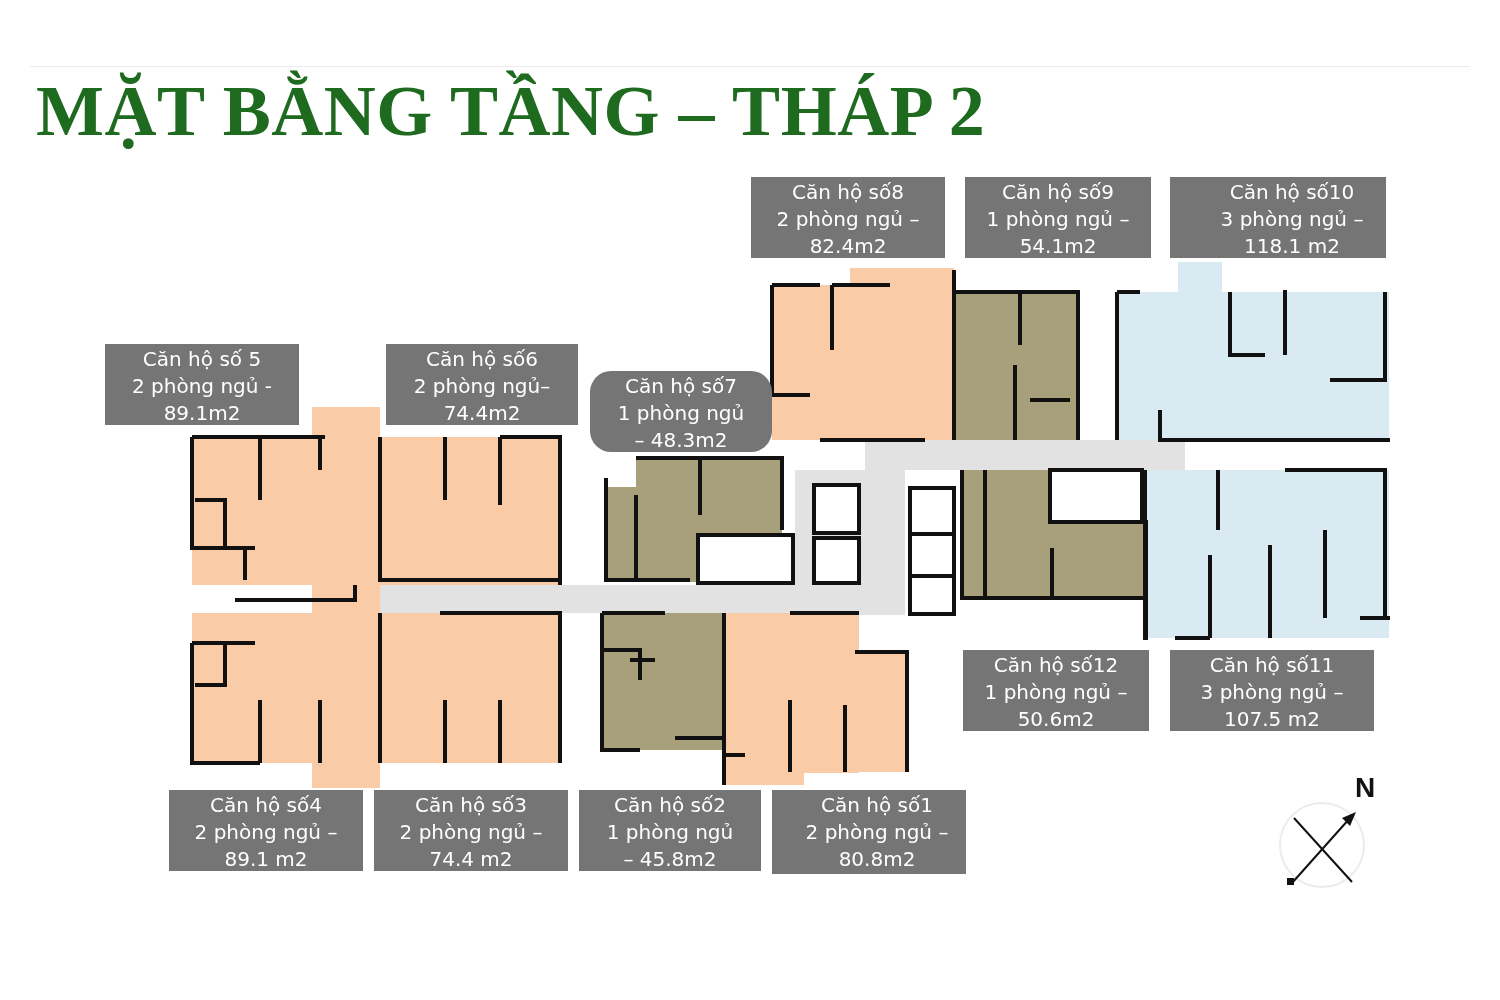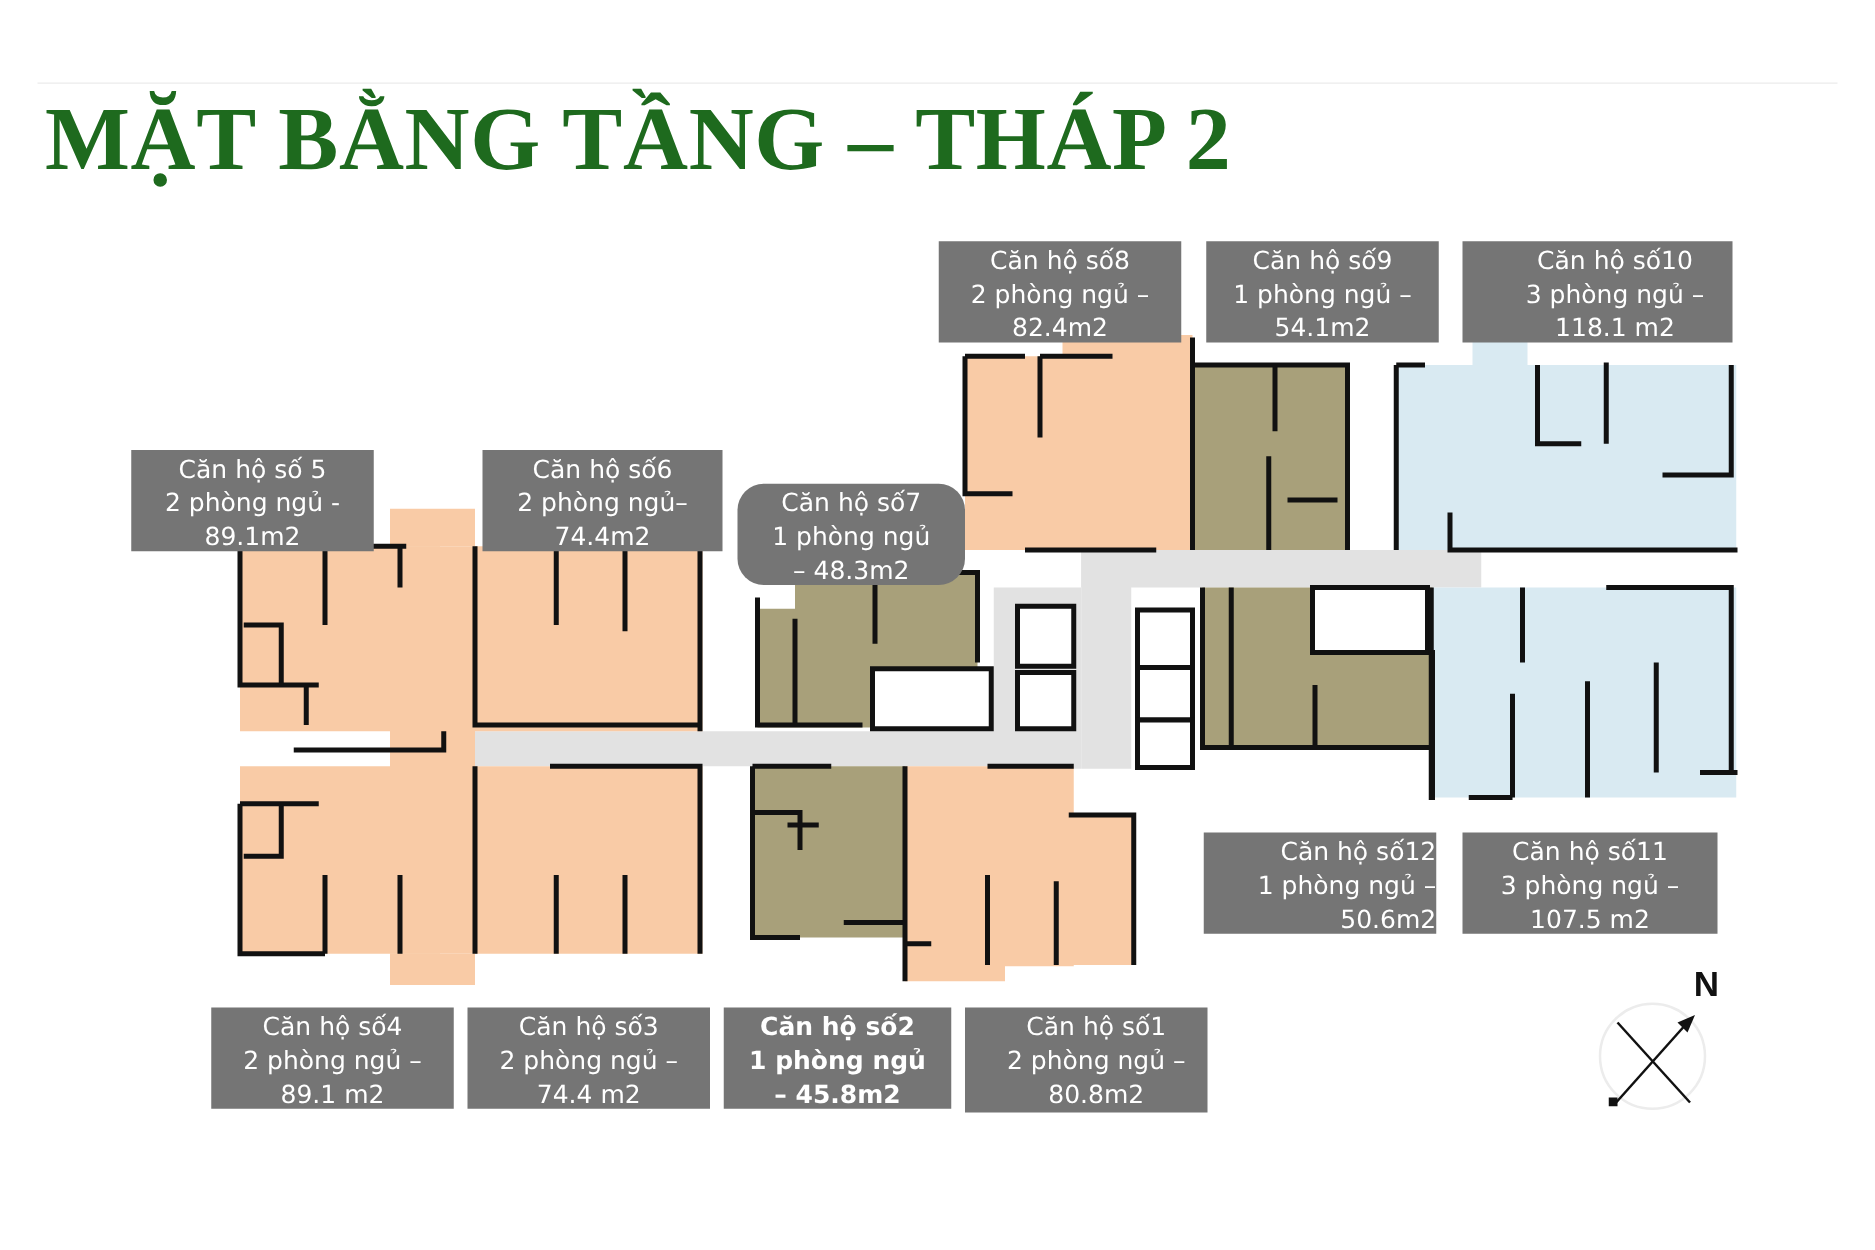--- a/index.html
+++ b/index.html
@@ -1,21 +1,21 @@
 <!DOCTYPE html>
 <html><head>
 <meta charset="utf-8">
 <style>
   * { box-sizing: border-box; margin: 0; padding: 0; }
   html, body { width: 1500px; height: 1000px; background: #ffffff; overflow: hidden; }
   body { position: relative; font-family: "DejaVu Sans", sans-serif; }
   .topline { position: absolute; left: 30px; top: 66px; width: 1440px; height: 1px; background: #ececec; }
   .title { position: absolute; left: 36px; top: 70px; font-family: "Liberation Serif", "DejaVu Serif", serif; font-size: 72px; color: #1e6a1e; letter-spacing: 0.5px; white-space: nowrap; }
   .plan { position: absolute; left: 0; top: 0; width: 1500px; height: 1000px; }
-  .label { position: absolute; background: #757575; color: #ffffff; text-align: center; font-size: 20px; line-height: 27px; padding-top: 2px; margin-top: 16px; }
+  .label { position: absolute; background: #757575; color: #ffffff; text-align: center; font-size: 20px; line-height: 27px; padding-top: 2px; }
   .label span { display: block; white-space: nowrap; }
   .compass-n { position: absolute; left: 1355px; top: 772px; font-size: 28px; font-weight: bold; color: #111; font-family: "Liberation Sans", sans-serif; }
 </style>
 </head>
 <body>
 
 <div class="topline"></div>
 <h1 class="title">MẶT BẰNG TẦNG – THÁP 2</h1>
 
 <svg class="plan" viewBox="0 0 1500 1000" xmlns="http://www.w3.org/2000/svg">
@@ -142,41 +142,41 @@
 <div class="label" style="left:386px;top:344px;width:192px;height:81px;">
   <span>Căn hộ số6</span>
     <span>2 phòng ngủ–</span>
     <span>74.4m2</span>
 </div>
 <div class="label" style="left:590px;top:371px;width:182px;height:81px;border-radius:21px;">
   <span>Căn hộ số7</span>
     <span>1 phòng ngủ</span>
     <span>– 48.3m2</span>
 </div>
-<div class="label" style="left:963px;top:650px;width:186px;height:81px;text-align:right;">
+<div class="label" style="left:963px;top:650px;width:186px;height:81px;">
   <span>Căn hộ số12</span>
     <span>1 phòng ngủ –</span>
     <span>50.6m2</span>
 </div>
 <div class="label" style="left:1170px;top:650px;width:204px;height:81px;">
   <span>Căn hộ số11</span>
     <span>3 phòng ngủ –</span>
     <span>107.5 m2</span>
 </div>
 <div class="label" style="left:169px;top:790px;width:194px;height:81px;">
   <span>Căn hộ số4</span>
     <span>2 phòng ngủ –</span>
     <span>89.1 m2</span>
 </div>
 <div class="label" style="left:374px;top:790px;width:194px;height:81px;">
   <span>Căn hộ số3</span>
     <span>2 phòng ngủ –</span>
     <span>74.4 m2</span>
 </div>
-<div class="label" style="left:579px;top:790px;width:182px;height:81px;font-weight:bold;">
+<div class="label" style="left:579px;top:790px;width:182px;height:81px;">
   <span>Căn hộ số2</span>
     <span>1 phòng ngủ</span>
     <span>– 45.8m2</span>
 </div>
 <div class="label" style="left:772px;top:790px;width:194px;height:84px;padding-left:16px;">
   <span>Căn hộ số1</span>
     <span>2 phòng ngủ –</span>
     <span>80.8m2</span>
 </div>
 

